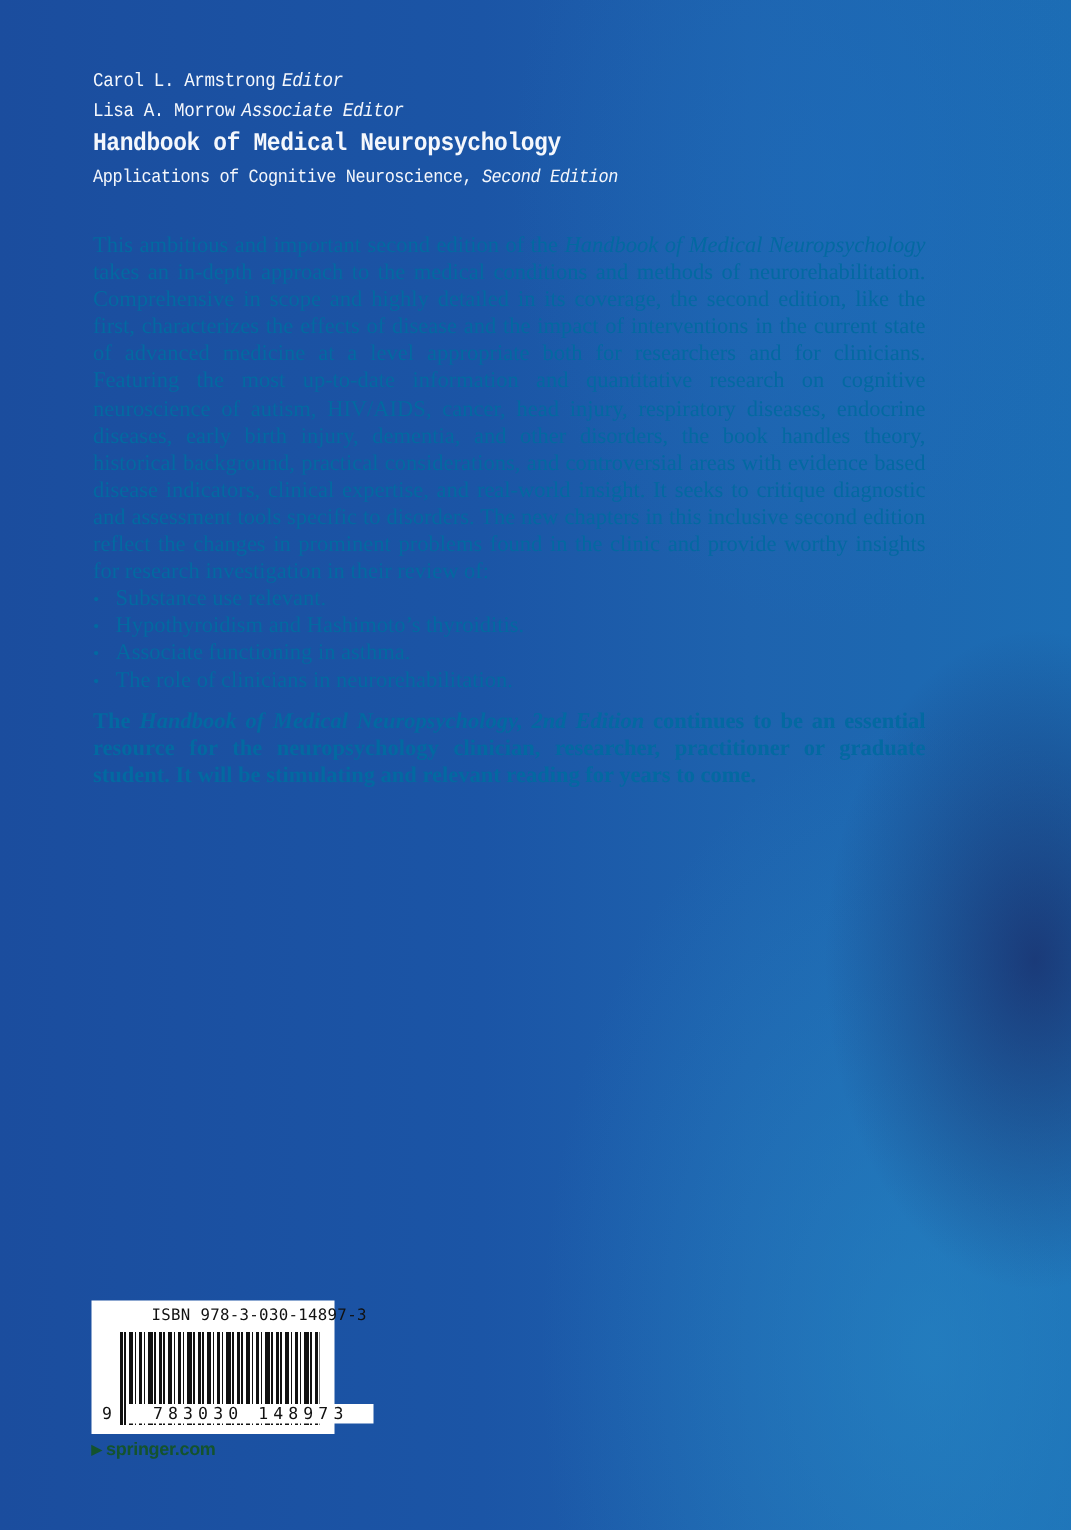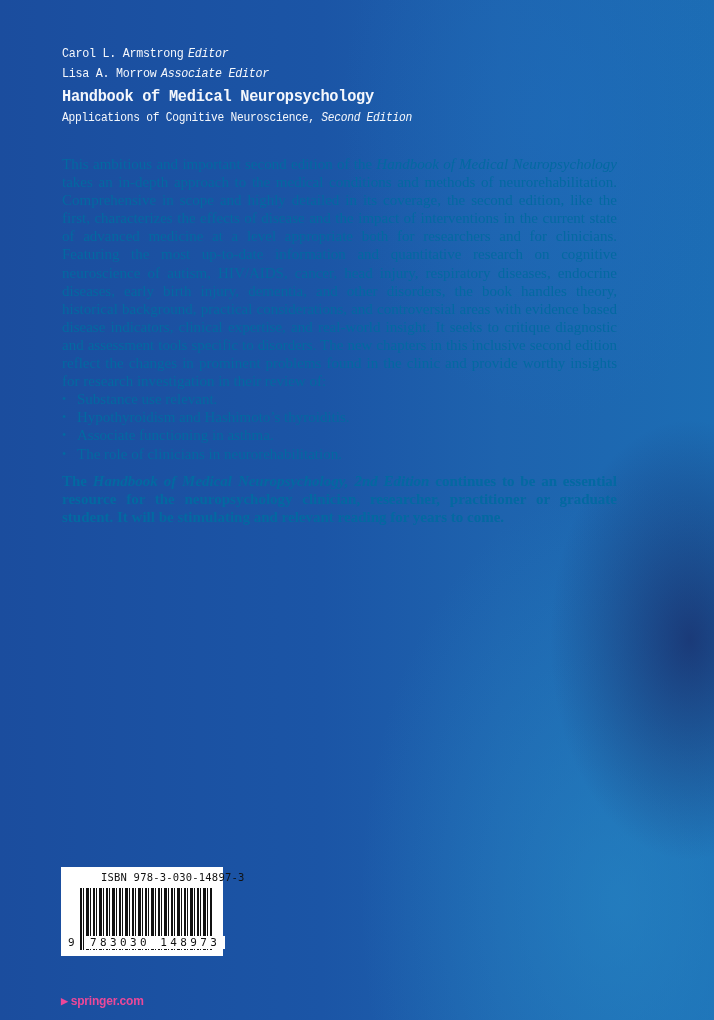--- a/index.html
+++ b/index.html
@@ -42,25 +42,25 @@
       position: absolute; left: 19px; top: 21px; width: 133px; height: 62px;
       background: repeating-linear-gradient(90deg,
         #111 0px, #111 2px, #fff 2px, #fff 3px, #111 3px, #111 4px, #fff 4px, #fff 6px,
         #111 6px, #111 9px, #fff 9px, #fff 10px, #111 10px, #111 11px, #fff 11px, #fff 13px);
     }
     .digits {
       position: absolute; left: 0; top: 69px; width: 162px; height: 16px;
       font-size: 11px; letter-spacing: 3.4px; white-space: nowrap;
     }
     .digits span.first { position: absolute; left: 7px; top: 0; background: #fff; padding-right: 2px; }
-    .digits span.rest { position: absolute; left: 24px; top: 0; background: #fff; padding: 0 5px; }
+    .digits span.rest { position: absolute; left: 24px; top: 0; background: #fff; padding: 0 17px; }
     .website {
-      position: absolute; left: 61px; top: 994px;
+      position: absolute; left: 61px; top: 959px;
       font-family: "Liberation Sans", sans-serif; font-weight: bold;
-      font-size: 12px; color: #ec4899; white-space: nowrap; letter-spacing: -0.2px; text-align: center;
+      font-size: 12px; color: #14532d; white-space: nowrap; letter-spacing: -0.2px; text-align: center;
     }
     .website .arrow { font-size: 9px; margin-right: 3px; vertical-align: 1px; }
   </style>
 </head>
 <body>
 
 <div class="credits">
   <div class="credit-line">
     <span>Carol L. Armstrong</span><i>Editor</i>
   </div>

